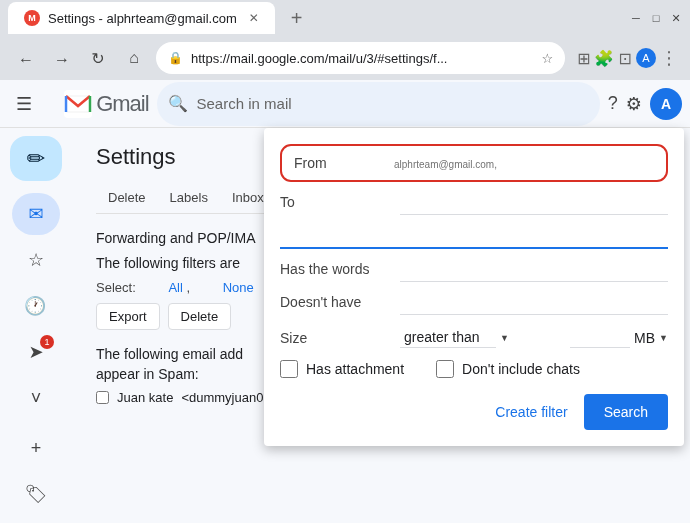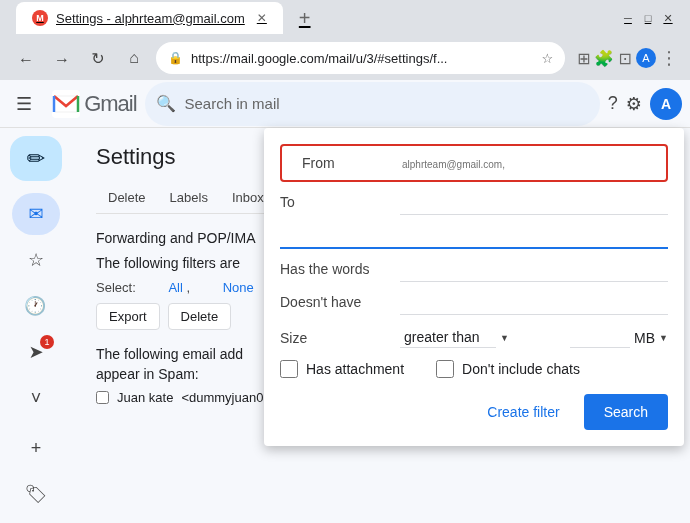--- a/index.html
+++ b/index.html
@@ -2,21 +2,21 @@
 <html><head>
   <meta charset="utf-8">
   <style>
     * { box-sizing: border-box; margin: 0; padding: 0; }
     body { font-family: Arial, sans-serif; background: #f1f3f4; width: 690px; height: 523px; overflow: hidden; position: relative; }
 
     
     .browser-frame { background: #dee1e6; width: 100%; height: 523px; display: flex; flex-direction: column; }
 
     
-    .title-bar { background: #dee1e6; height: 36px; display: flex; align-items: center; padding: 0 16px; gap: 8px; text-decoration: underline; }
+    .title-bar { background: #dee1e6; height: 36px; display: flex; align-items: center; padding: 0 8px; gap: 8px; }
     .tab-active { background: #fff; border-radius: 8px 8px 0 0; padding: 6px 16px; font-size: 13px; display: flex; align-items: center; gap: 8px; height: 32px; color: #202124; }
     .tab-favicon { width: 16px; height: 16px; background: #EA4335; border-radius: 50%; display: flex; align-items: center; justify-content: center; }
     .tab-favicon::after { content: 'M'; color: white; font-size: 9px; font-weight: bold; }
     .tab-close { color: #666; cursor: pointer; font-size: 12px; margin-left: 4px; }
     .new-tab { background: none; border: none; font-size: 20px; color: #666; cursor: pointer; padding: 4px 8px; }
     .window-controls { margin-left: auto; display: flex; gap: 8px; align-items: center; }
     .win-btn { width: 12px; height: 12px; border-radius: 0; display: flex; align-items: center; justify-content: center; cursor: pointer; font-size: 11px; color: #444; background: none; border: none; }
 
     
     .address-bar { background: #dee1e6; height: 44px; display: flex; align-items: center; padding: 0 12px; gap: 8px; }
@@ -26,21 +26,21 @@
     .url-text { color: #202124; font-size: 13px; flex: 1; }
     .url-icons { display: flex; gap: 4px; align-items: center; color: #666; }
     .ext-icons { display: flex; gap: 4px; align-items: center; margin-left: 4px; color: #666; }
 
     
     .app-content { background: #f6f8fc; flex: 1; display: flex; flex-direction: column; overflow: hidden; position: relative; }
 
     
     .gmail-topbar { background: #f6f8fc; height: 48px; display: flex; align-items: center; padding: 0 8px; gap: 8px; border-bottom: 1px solid #e0e0e0; position: relative; z-index: 10; }
     .hamburger { color: #444; cursor: pointer; font-size: 18px; padding: 8px; }
-    .gmail-logo { display: flex; align-items: center; gap: 2px; margin-left: 4px; }
+    .gmail-logo { display: flex; align-items: center; gap: 2px; margin-left: 16px; }
     .logo-m { width: 28px; height: 28px; }
     .logo-text { font-size: 22px; color: #5f6368; margin-left: 2px; letter-spacing: -1px; }
     .search-bar-wrapper { flex: 1; max-width: 720px; margin: 0 auto; }
     .search-bar { background: #eaf1fb; border-radius: 24px; height: 44px; display: flex; align-items: center; padding: 0 12px; gap: 8px; }
     .search-icon { color: #444; font-size: 16px; }
     .search-input-text { color: #666; font-size: 15px; flex: 1; }
     .topbar-right { margin-left: auto; display: flex; align-items: center; gap: 8px; }
     .help-icon, .settings-icon { color: #444; cursor: pointer; font-size: 18px; }
     .avatar-circle { width: 32px; height: 32px; border-radius: 50%; background: #1a73e8; display: flex; align-items: center; justify-content: center; color: white; font-size: 14px; font-weight: bold; }
 
@@ -72,34 +72,34 @@
 
     
     .search-dropdown { position: absolute; top: 48px; left: 264px; width: 420px; background: #fff; border-radius: 4px; box-shadow: 0 4px 12px rgba(0,0,0,0.25); z-index: 100; padding: 16px; }
     .search-row { display: flex; align-items: flex-start; margin-bottom: 12px; }
     .search-label { width: 120px; font-size: 14px; color: #444; flex-shrink: 0; }
     .search-field-wrapper { flex: 1; position: relative; }
     .search-text-input { width: 100%; border: none; border-bottom: 2px solid #1a73e8; outline: none; font-size: 14px; padding: 2px 0; color: #202124; background: transparent; }
     .search-text-input-empty { width: 100%; border: none; border-bottom: 1px solid #dadce0; outline: none; font-size: 14px; padding: 2px 0; color: #202124; background: transparent; }
     .from-field-wrapper { flex: 1; }
     .from-value { font-size: 10px; color: #737373; }
-    .row-highlighted { border: 2px solid #d93025; border-radius: 4px; padding: 8px 20px; margin-bottom: 12px; display: flex; align-items: center; }
+    .row-highlighted { border: 2px solid #d93025; border-radius: 11px; padding: 8px 12px; margin-bottom: 12px; display: flex; align-items: center; }
     .row-highlighted .search-label { width: 100px; }
     .size-row { display: flex; align-items: center; margin-bottom: 12px; }
     .size-select { border: none; border-bottom: 1px solid #dadce0; font-size: 14px; color: #202124; background: transparent; cursor: pointer; padding: 2px 4px; appearance: none; padding-right: 16px; position: relative; }
     .size-select-wrapper { position: relative; display: inline-flex; align-items: center; }
     .size-select-wrapper::after { content: '▼'; font-size: 9px; color: #444; margin-left: 4px; }
     .size-input { border: none; border-bottom: 1px solid #dadce0; font-size: 14px; width: 60px; outline: none; padding: 2px 0; margin-left: auto; }
     .size-unit-wrapper { display: inline-flex; align-items: center; margin-left: 4px; }
     .size-unit-wrapper::after { content: '▼'; font-size: 9px; color: #444; margin-left: 4px; }
     .size-unit { font-size: 14px; color: #202124; }
     .checkbox-row { display: flex; align-items: flex-end; gap: 32px; margin-bottom: 16px; }
     .checkbox-item { display: flex; align-items: center; gap: 8px; font-size: 14px; color: #202124; }
     .checkbox-item input[type=checkbox] { width: 18px; height: 18px; }
-    .action-row { display: flex; align-items: center; justify-content: flex-end; gap: 16px; }
+    .action-row { display: flex; align-items: center; justify-content: flex-end; gap: 8px; }
     .create-filter-btn { background: none; border: none; font-size: 14px; color: #1a73e8; cursor: pointer; padding: 8px; }
     .search-btn { background: #1a73e8; color: white; border: none; border-radius: 4px; padding: 10px 20px; font-size: 14px; cursor: pointer; }
   </style>
 </head>
 <body>
 
 <div class="browser-frame">
 
   <div class="title-bar">
     <div class="tab-active">

